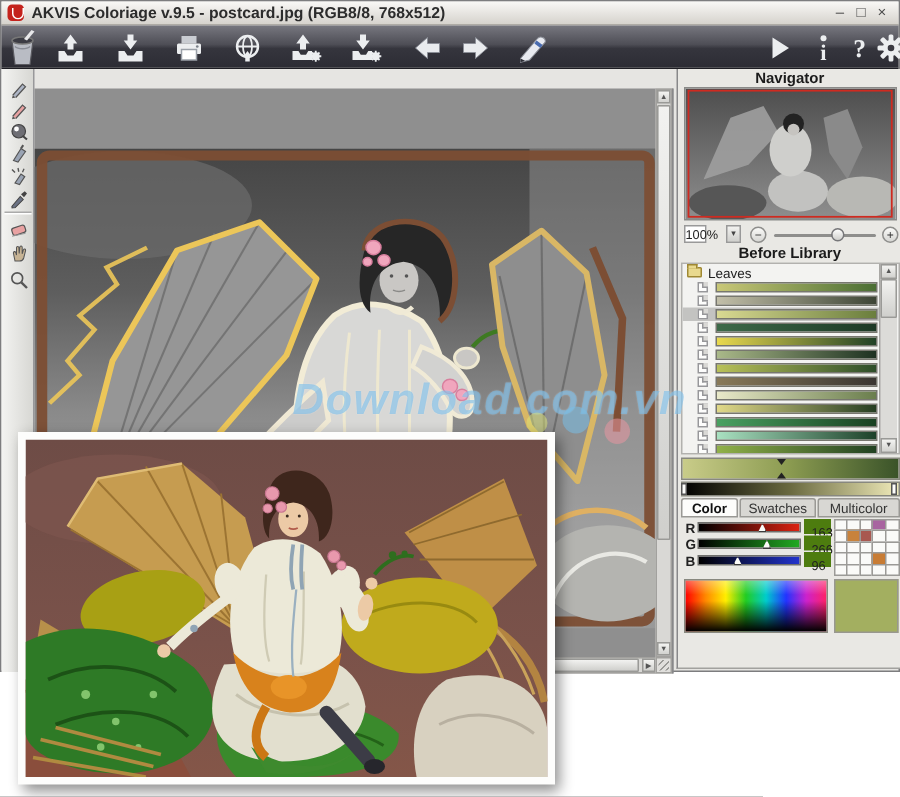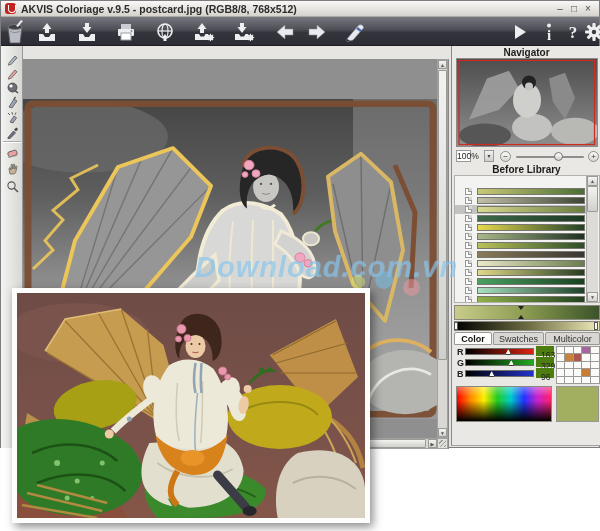--- a/index.html
+++ b/index.html
@@ -393,20 +393,24 @@
     </svg>
     <div id="zoom-box">100%</div>
     <div id="zoom-dd">▾</div>
     <div class="round-btn" style="left:48px">−</div>
     <div id="zoom-track"></div>
     <div id="zoom-handle"></div>
     <div class="round-btn" style="left:136px">+</div>
 
     <div class="panel-title" style="top:118px">Before Library</div>
     <div id="library-list">
+      <div id="folder-row">
+        <div id="folder-icon"></div>
+        <div id="folder-label">Leaves</div>
+      </div>
       <div id="gradient-list">
           <div class="lib-row">
             <span class="page-icon"></span>
             <span class="grad-strip" style="background: linear-gradient(to right, rgb(201, 200, 119), rgb(74, 110, 51));"></span>
           </div>
           <div class="lib-row">
             <span class="page-icon"></span>
             <span class="grad-strip" style="background: linear-gradient(to right, rgb(194, 191, 169), rgb(61, 69, 53));"></span>
           </div>
           <div class="lib-row selected">
@@ -475,21 +479,21 @@
     <div class="channel-row" style="top:301px">
       <span class="ch-label">R</span>
       <div class="ch-track" style="background: linear-gradient(to right, rgb(0, 0, 0), rgb(221, 34, 17));"></div>
       <div class="ch-handle" style="left: 53.2706px;"></div>
       <div class="ch-value">163</div>
     </div>
     <div class="channel-row" style="top:312px">
       <span class="ch-label">G</span>
       <div class="ch-track" style="background: linear-gradient(to right, rgb(0, 0, 0), rgb(34, 170, 34));"></div>
       <div class="ch-handle" style="left: 56.2353px;"></div>
-      <div class="ch-value">329</div>
+      <div class="ch-value">266</div>
     </div>
     <div class="channel-row" style="top:323px">
       <span class="ch-label">B</span>
       <div class="ch-track" style="background: linear-gradient(to right, rgb(0, 0, 0), rgb(34, 51, 204));"></div>
       <div class="ch-handle" style="left: 36.7176px;"></div>
       <div class="ch-value">96</div>
     </div>
 
     <div id="recent-swatches-grid">
         <div class="sw-cell"></div>

